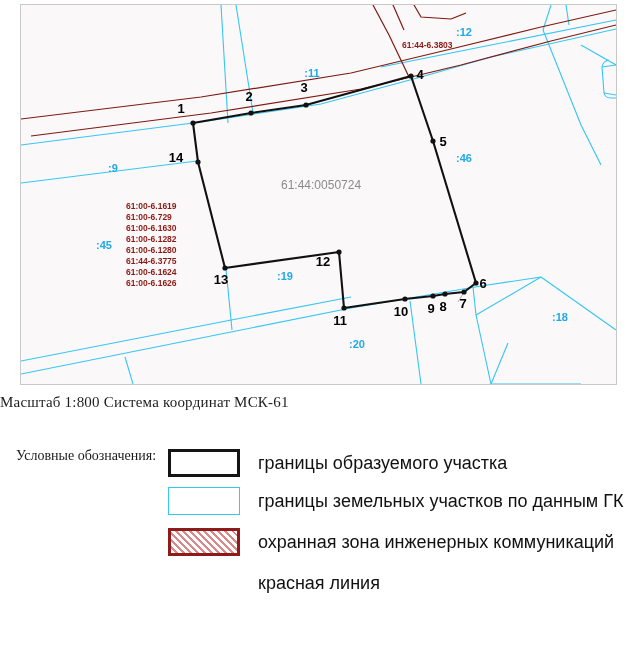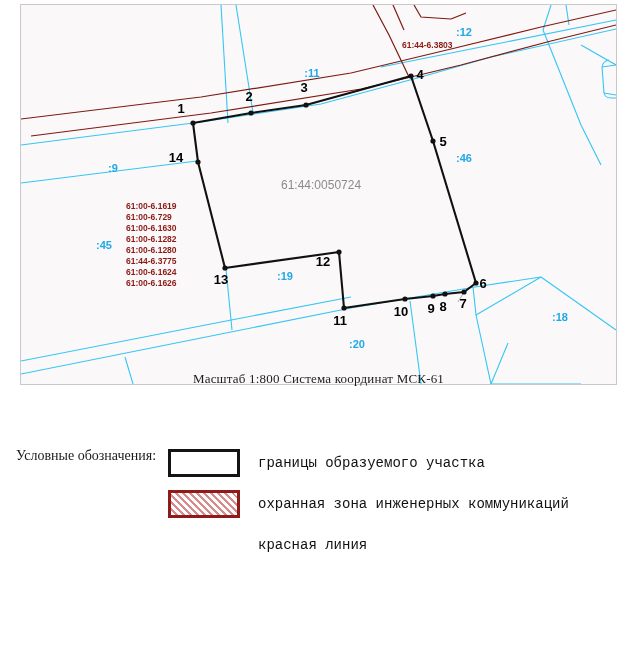--- a/index.html
+++ b/index.html
@@ -17,24 +17,23 @@
     width:597px; height:381px;
     background:#fbf8f9;
     border:1px solid #c9c9c9;
     box-sizing:border-box;
     overflow:hidden;
   }
   #map-svg{display:block;width:100%;height:100%;}
 
   .scale-line{
     position:absolute;
-    left:0; right:0; top:371px;
-    text-align:center;
+    left:0; right:0; top:394px;
     font-family:"Liberation Serif", serif;
-    font-size:13px;
+    font-size:15px;
     color:#1d1d1d;
     letter-spacing:.2px;
   }
 
   #legend{
     position:absolute;
     left:0; top:444px;
     width:637px;
   }
   #legend-title{
@@ -74,22 +73,22 @@
   .sw-arrow{
     background:transparent;
     display:flex;align-items:center;justify-content:center;
   }
   .sw-redline{
     background:transparent;
     display:flex;align-items:center;justify-content:center;
   }
   .legend-label{
     margin-left:18px;
-    font-family:Liberation Mono, monospace;
-    font-size:14px;
+    font-family:Liberation Sans, sans-serif;
+    font-size:18px;
     color:#111;
     white-space:nowrap;
   }
 
   
   .v-num{
     font-family:"Liberation Sans", sans-serif;
     font-size:13px;
     font-weight:bold;
     fill:#000000;
@@ -244,20 +243,24 @@
 <div id="legend">
   <div id="legend-title">Условные обозначения:</div>
 
   <div class="legend-rows">
 
     <div class="legend-row">
       <div class="swatch sw-black"></div>
       <div class="legend-label">границы образуемого участка</div>
     </div>
 
+    <div class="legend-row">
+      <div class="swatch sw-cyan"></div>
+      <div class="legend-label">границы земельных участков по данным ГК</div>
+    </div>
 
 
     <div class="legend-row tall">
       <div class="swatch sw-hatch"></div>
       <div class="legend-label">охранная зона инженерных коммуникаций</div>
     </div>
 
 
     <div class="legend-row">
       <div class="swatch sw-redline">

